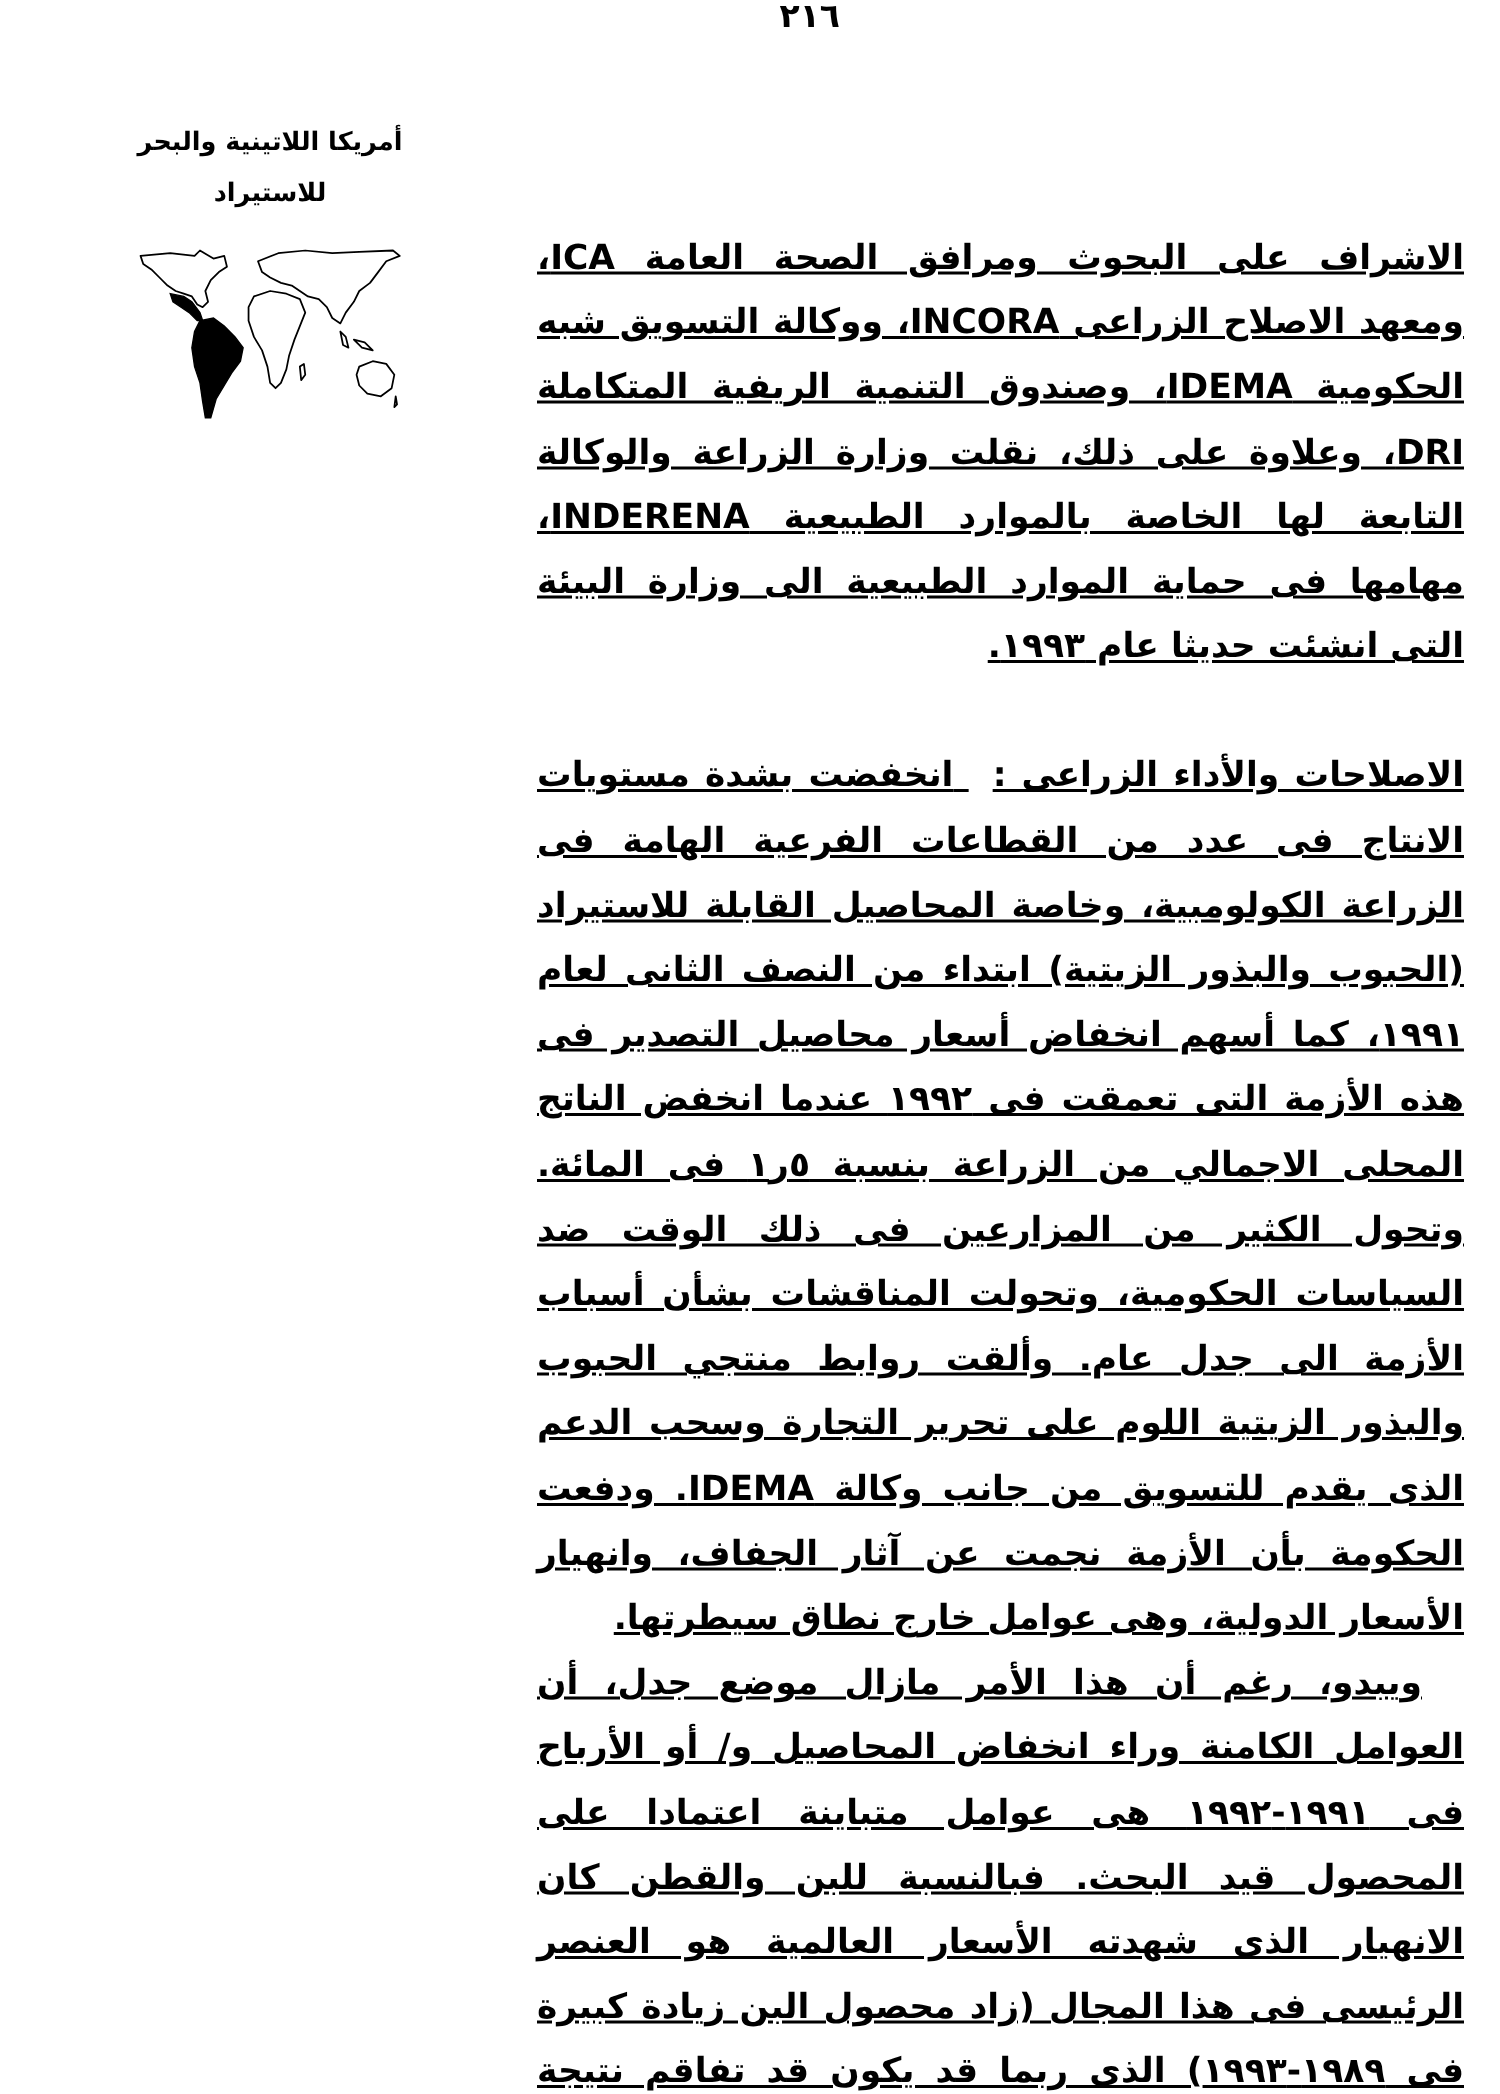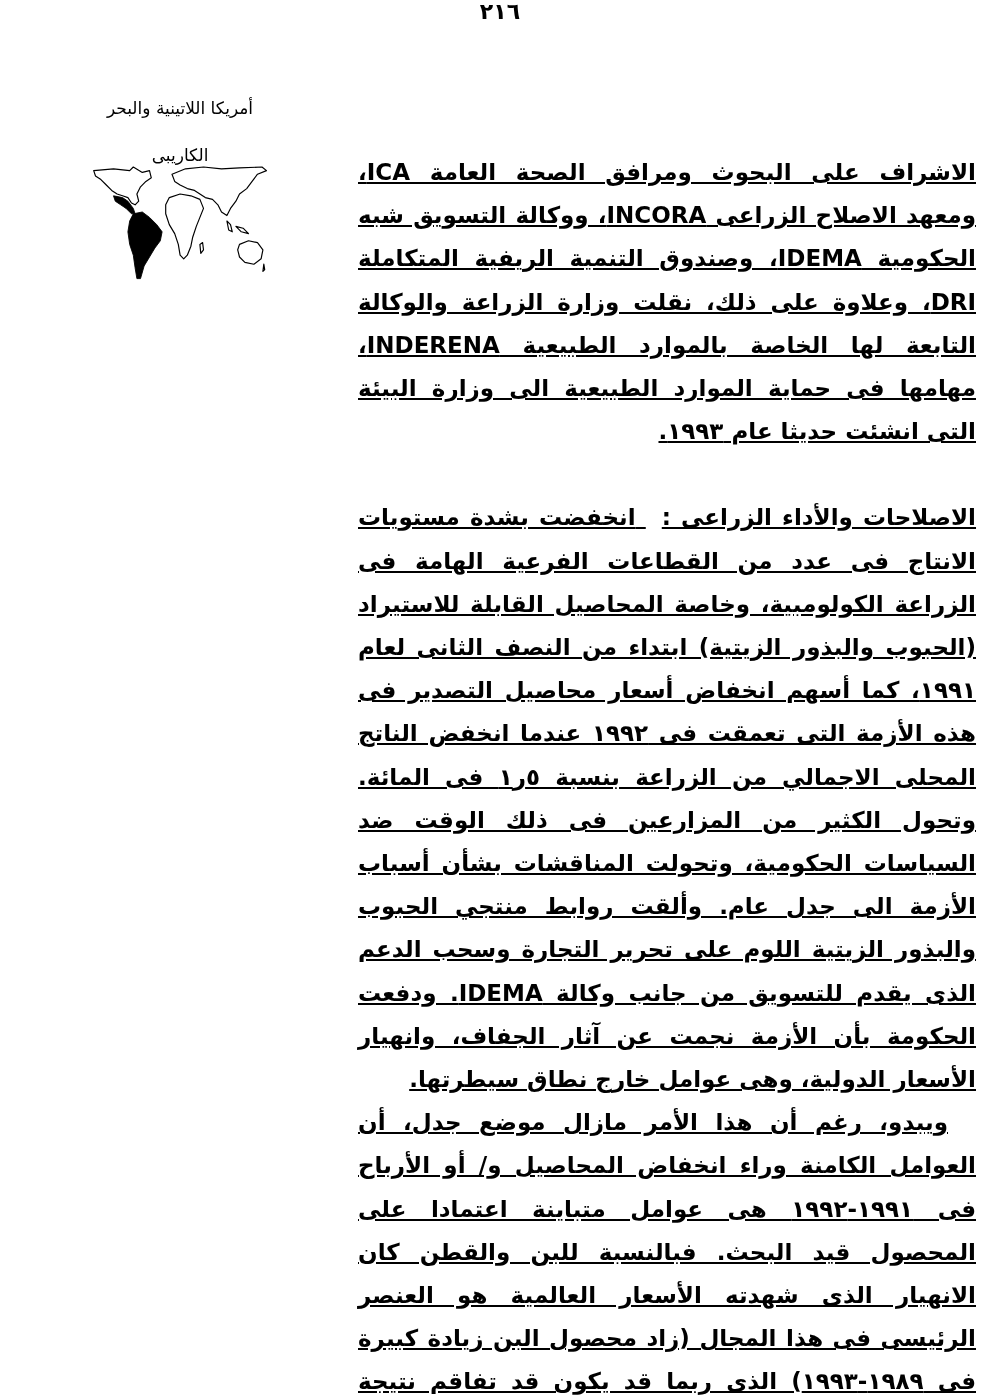--- a/index.html
+++ b/index.html
@@ -1,28 +1,28 @@
 <!DOCTYPE html>
 <html><head>
   <meta charset="utf-8">
   <style>
     html, body { margin: 0; padding: 0; background: #ffffff; }
     body {
       width: 1000px; height: 1396px; position: relative; overflow: hidden;
       font-family: "DejaVu Sans", sans-serif; color: #000;
     }
     .page-number {
-      position: absolute; top: 0; left: 440px; width: 120px; text-align: center;
+      position: absolute; top: 0; left: 440px; width: 120px; text-align: right;
       font-size: 22px; font-weight: bold; line-height: 24px;
     }
     .sidebar {
       position: absolute; left: 60px; top: 78px; width: 240px; text-align: center; direction: rtl;
     }
     .region-title {
-      font-size: 17px; font-weight: normal; line-height: 34px; margin: 13px;
+      font-size: 17px; font-weight: bold; line-height: 34px; margin: 0;
     }
     .world-map {
       position: absolute; left: 20px; top: 80px; width: 202px; height: 126px;
     }
     .body-text {
       position: absolute; left: 358px; top: 151px; width: 618px;
       direction: rtl; text-align: justify; text-align-last: right;
       font-size: 23px; line-height: 43.2px; font-weight: bold;
     }
     .para { margin: 0; text-decoration: underline; }
@@ -30,21 +30,21 @@
     .para.indent { text-indent: 28px; }
     .heading-run { font-weight: 900; margin-left: 16px; }
   </style>
 </head>
 <body>
 
 <div class="page-number">٢١٦</div>
 
 <div class="sidebar">
   <p class="region-title">أمريكا اللاتينية والبحر</p>
-  <p class="region-title">الكاريبى</p>
+  <p class="region-title">للاستيراد</p>
   <svg class="world-map" viewBox="0 0 210 140" xmlns="http://www.w3.org/2000/svg">
     <g fill="none" stroke="#000" stroke-width="1.3" stroke-linejoin="round">
 
       <path d="M8,14 L30,12 L48,14 L52,10 L62,16 L70,14 L72,22 L66,26 L60,32 L56,40 L58,48 L54,52 L50,50 L46,44 L40,42 L34,40 L28,36 L22,30 L16,24 L10,20 Z"></path>
 
       <path d="M95,18 L110,12 L130,10 L150,12 L170,11 L195,10 L200,14 L190,18 L184,26 L178,34 L170,40 L166,48 L160,56 L156,64 L150,60 L146,52 L140,46 L132,44 L126,40 L120,36 L112,34 L104,30 L98,26 Z"></path>
 
       <path d="M92,44 L104,40 L116,42 L126,46 L130,56 L126,66 L122,76 L118,88 L116,98 L112,108 L108,112 L104,108 L102,96 L98,84 L92,74 L88,62 L88,52 Z"></path>
 
       <path d="M126,96 L129,94 L130,102 L127,106 Z"></path>

